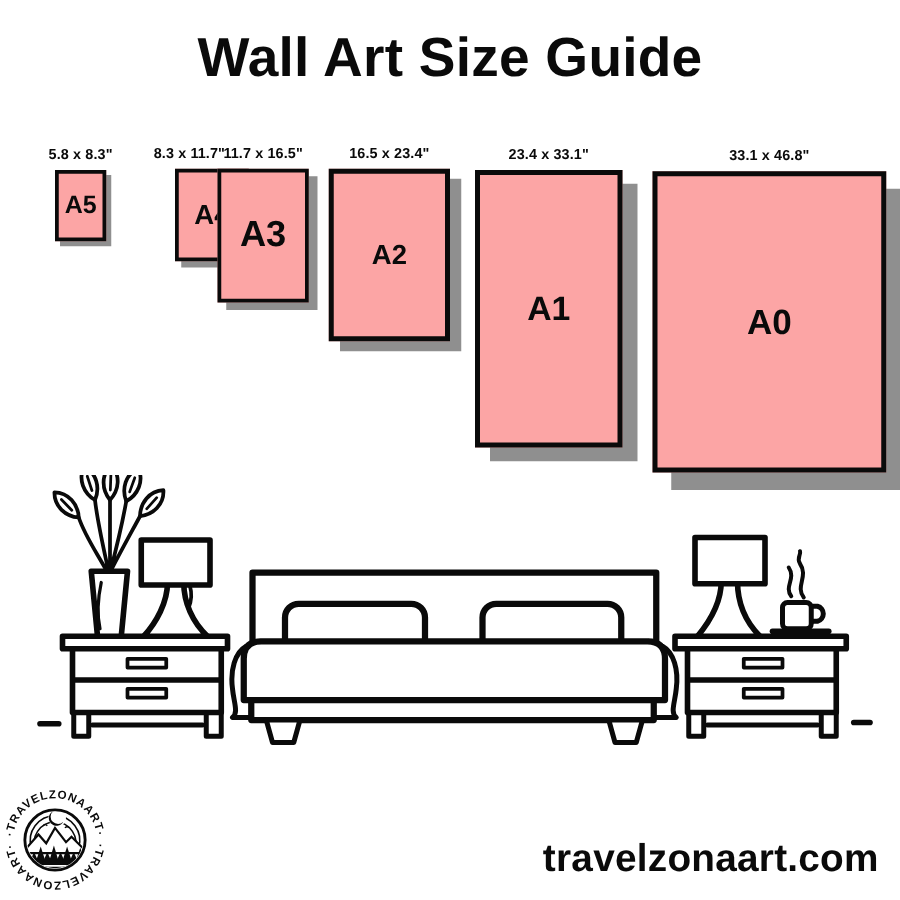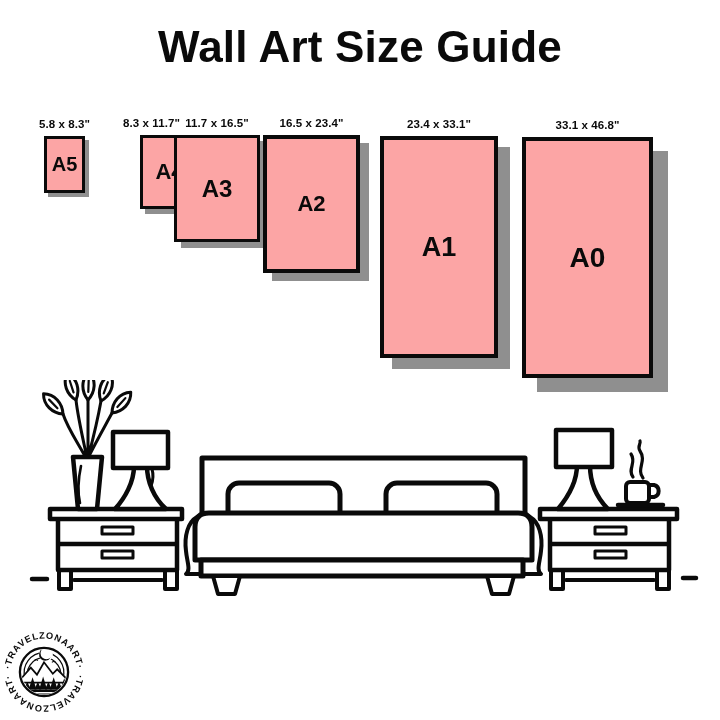--- a/index.html
+++ b/index.html
@@ -38,27 +38,27 @@
     box-sizing:border-box;
     background:#fca5a5;border:3px solid var(--ink);
     display:flex;align-items:center;justify-content:center;
     font-weight:700;color:var(--ink);
   }
   .f-a5{left:44px;top:136px;}
   .f-a5 .paper{width:41px;height:57px;font-size:20px;box-shadow:4px 4px 0 0 var(--shadow);}
   .f-a4{left:104px;top:135px;}
   .f-a4 .paper{width:59px;height:74px;font-size:22px;box-shadow:5px 5px 0 0 var(--shadow);margin-left:36px;}
   .f-a3{left:174px;top:135px;}
-  .f-a3 .paper{width:86px;height:107px;font-size:24px;box-shadow:7px 6px 0 0 var(--shadow);}
+  .f-a3 .paper{width:73px;height:107px;font-size:29px;box-shadow:7px 6px 0 0 var(--shadow);}
   .f-a2{left:263px;top:135px;}
   .f-a2 .paper{width:97px;height:138px;font-size:22px;border-width:4px;box-shadow:9px 8px 0 0 var(--shadow);}
   .f-a1{left:380px;top:136px;}
   .f-a1 .paper{width:118px;height:222px;font-size:27px;border-width:4px;box-shadow:12px 11px 0 0 var(--shadow);}
   .f-a0{left:522px;top:137px;}
-  .f-a0 .paper{width:131px;height:241px;font-size:28px;border-width:4px;box-shadow:15px 14px 0 0 var(--shadow);}
+  .f-a0 .paper{width:187px;height:241px;font-size:28px;border-width:4px;box-shadow:15px 14px 0 0 var(--shadow);}
 
   
   .scene{position:absolute;left:0;top:380px;width:720px;height:230px;}
   .scene svg{display:block;width:720px;height:230px;}
 
   
   .logo{position:absolute;left:0;top:628px;width:88px;height:88px;}
   .logo svg{display:block;width:88px;height:88px;}
   .website{
     position:absolute;right:17px;top:669px;
@@ -238,14 +238,15 @@
 
       <text font-size="10.5" font-weight="bold" letter-spacing="0.9" fill="#0a0a0a" font-family="Liberation Sans, sans-serif">
         <textPath href="#logoArc" xlink:href="#logoArc" startOffset="25%" text-anchor="middle">·TRAVELZONAART·</textPath>
       </text>
       <text font-size="10.5" font-weight="bold" letter-spacing="0.9" fill="#0a0a0a" font-family="Liberation Sans, sans-serif">
         <textPath href="#logoArc" xlink:href="#logoArc" startOffset="75%" text-anchor="middle">·TRAVELZONAART·</textPath>
       </text>
     </svg>
   </div>
 
+  <div class="website">travelzonaart.com</div>
 
 </div>
 
 </body></html>

